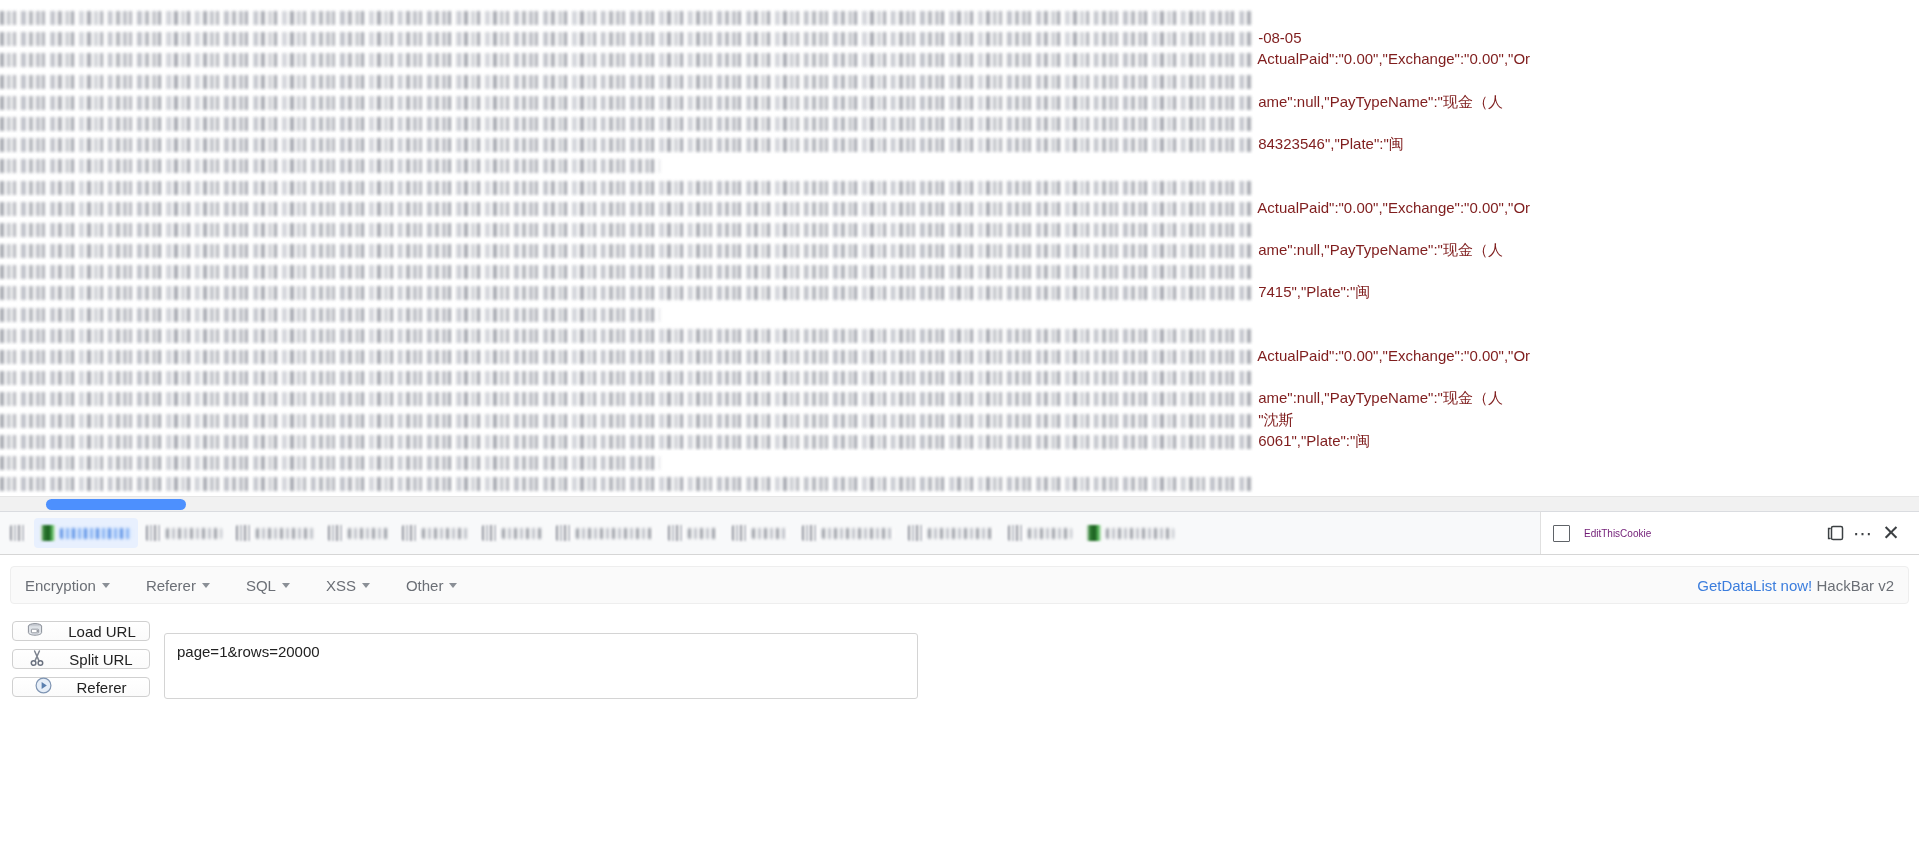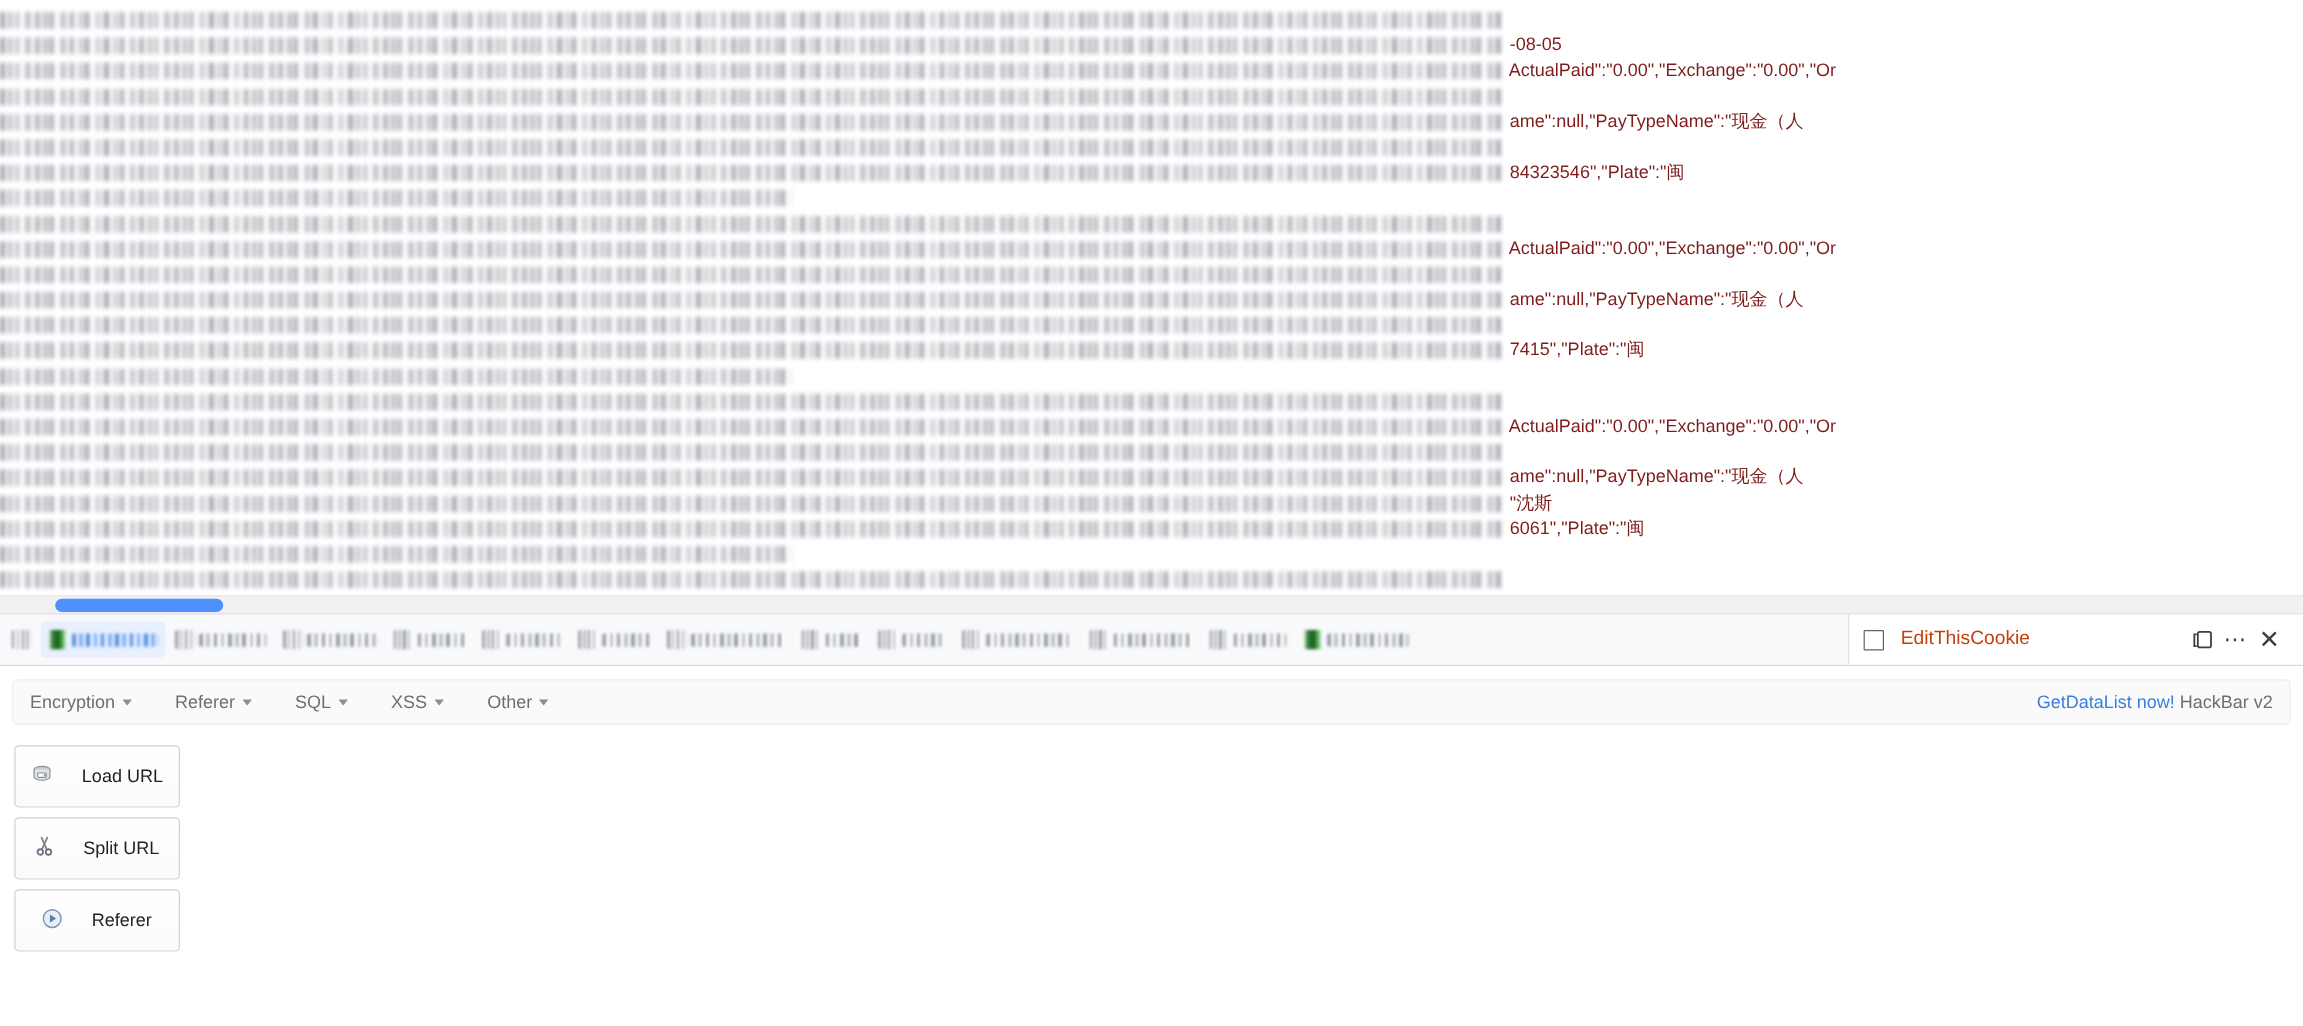--- a/index.html
+++ b/index.html
@@ -140,22 +140,22 @@
   }
   .etc-check {
     width: 17px; height: 17px;
     border: 1.6px solid #5f6368;
     border-radius: 1px;
     background: #fff;
     flex: 0 0 auto;
   }
   .etc-title {
     margin-left: 14px;
-    font-size: 16px;
-    color: #c2410c;
+    font-size: 10px;
+    color: #701a75;
     flex: 1 1 auto;
     white-space: nowrap;
   }
   .etc-btn {
     width: 28px; height: 28px;
     display: flex; align-items: center; justify-content: center;
     color: #3c4043;
     flex: 0 0 auto;
   }
   .etc-btn.dots { font-size: 19px; letter-spacing: 1px; }
@@ -215,21 +215,21 @@
   }
   #hb-btncol {
     width: 138px;
     flex: 0 0 auto;
     padding-top: 4px;
     display: flex;
     flex-direction: column;
     gap: 8px;
   }
   .hb-btn {
-    height: 52px;
+    height: 20px;
     border: 1px solid #d0d0d0;
     border-radius: 4px;
     background: linear-gradient(#ffffff,#fbfbfb);
     display: flex;
     align-items: center;
     justify-content: center;
     gap: 24px;
     font-size: 15px;
     color: #222;
     white-space: nowrap;
@@ -489,16 +489,17 @@
           </svg>
         </span>
         <span>Referer</span>
       </div>
     </div>
 
     <div id="hb-fields">
 
 
 
+      <div id="hb-postdata" title="Post data">page=1&amp;rows=20000</div>
 
     </div>
   </div>
 </div>
 
 </body></html>

